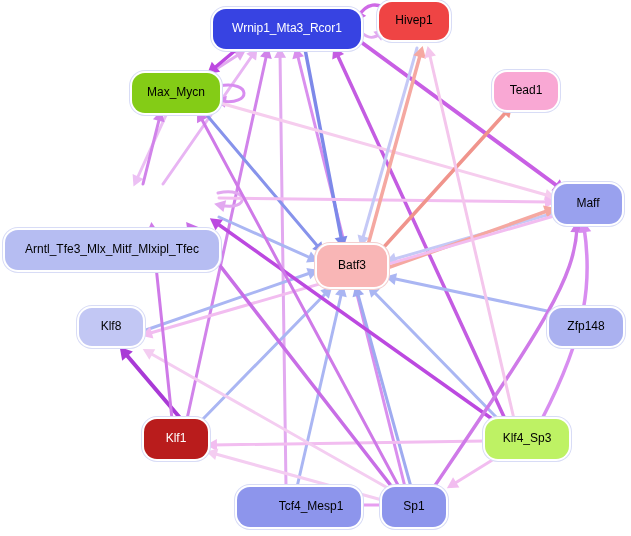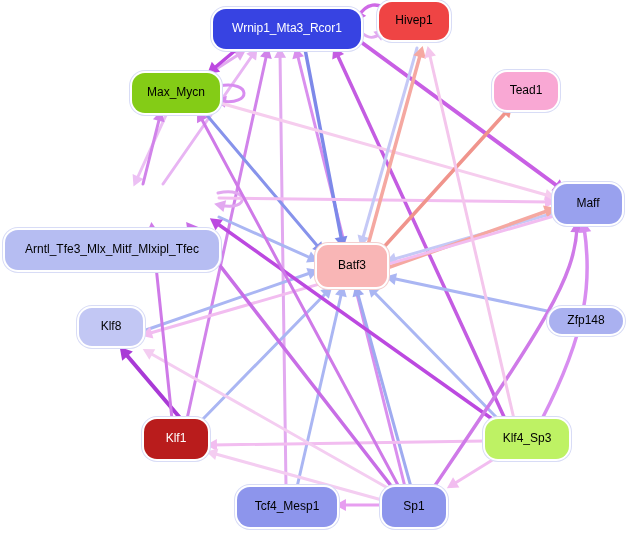--- a/index.html
+++ b/index.html
@@ -119,35 +119,35 @@
       </div>
       <div class="node" style="left: 494px; top: 72px; width: 64px; height: 38px; background: #f9a8d4; color: rgb(0, 0, 0); align-items: center;">
         <span>Tead1</span>
       </div>
       <div class="node" style="left: 5px; top: 184px; width: 214px; height: 40px; background: rgb(182, 189, 242); color: rgb(0, 0, 0); margin-top: 46px;">
         <span>Arntl_Tfe3_Mlx_Mitf_Mlxipl_Tfec</span>
       </div>
       <div class="node" style="left: 554px; top: 184px; width: 68px; height: 40px; background: rgb(153, 161, 238); color: rgb(0, 0, 0);">
         <span>Maff</span>
       </div>
-      <div class="node pink" style="left: 317px; top: 245px; width: 70px; height: 42px; background: rgb(249, 182, 182); color: rgb(0, 0, 0); border-radius: 11px;">
+      <div class="node pink" style="left: 317px; top: 245px; width: 70px; height: 42px; background: rgb(249, 182, 182); color: rgb(0, 0, 0);">
         <span>Batf3</span>
       </div>
       <div class="node" style="left: 79px; top: 308px; width: 64px; height: 38px; background: rgb(194, 199, 244); color: rgb(0, 0, 0);">
         <span>Klf8</span>
       </div>
-      <div class="node" style="left: 549px; top: 308px; width: 74px; height: 26px; background: rgb(170, 177, 240); color: rgb(0, 0, 0);">
+      <div class="node" style="left: 549px; top: 308px; width: 74px; height: 38px; background: rgb(170, 177, 240); color: rgb(0, 0, 0);">
         <span>Zfp148</span>
       </div>
       <div class="node" style="left: 144px; top: 419px; width: 64px; height: 40px; background: #b91c1c; color: rgb(255, 255, 255);">
         <span>Klf1</span>
       </div>
       <div class="node" style="left: 485px; top: 419px; width: 84px; height: 40px; background: #bef264; color: rgb(0, 0, 0);">
         <span>Klf4_Sp3</span>
       </div>
-      <div class="node" style="left: 237px; top: 487px; width: 100px; height: 40px; background: rgb(141, 149, 236); color: rgb(0, 0, 0);">
+      <div class="node" style="left: 237px; top: 487px; width: 100px; height: 40px; background: rgb(141, 149, 236); color: rgb(0, 0, 0); padding-left: 24px;">
         <span>Tcf4_Mesp1</span>
       </div>
       <div class="node" style="left: 382px; top: 487px; width: 64px; height: 40px; background: rgb(141, 149, 236); color: rgb(0, 0, 0);">
         <span>Sp1</span>
       </div>
     </div>
 </div>
 
 </body></html>

